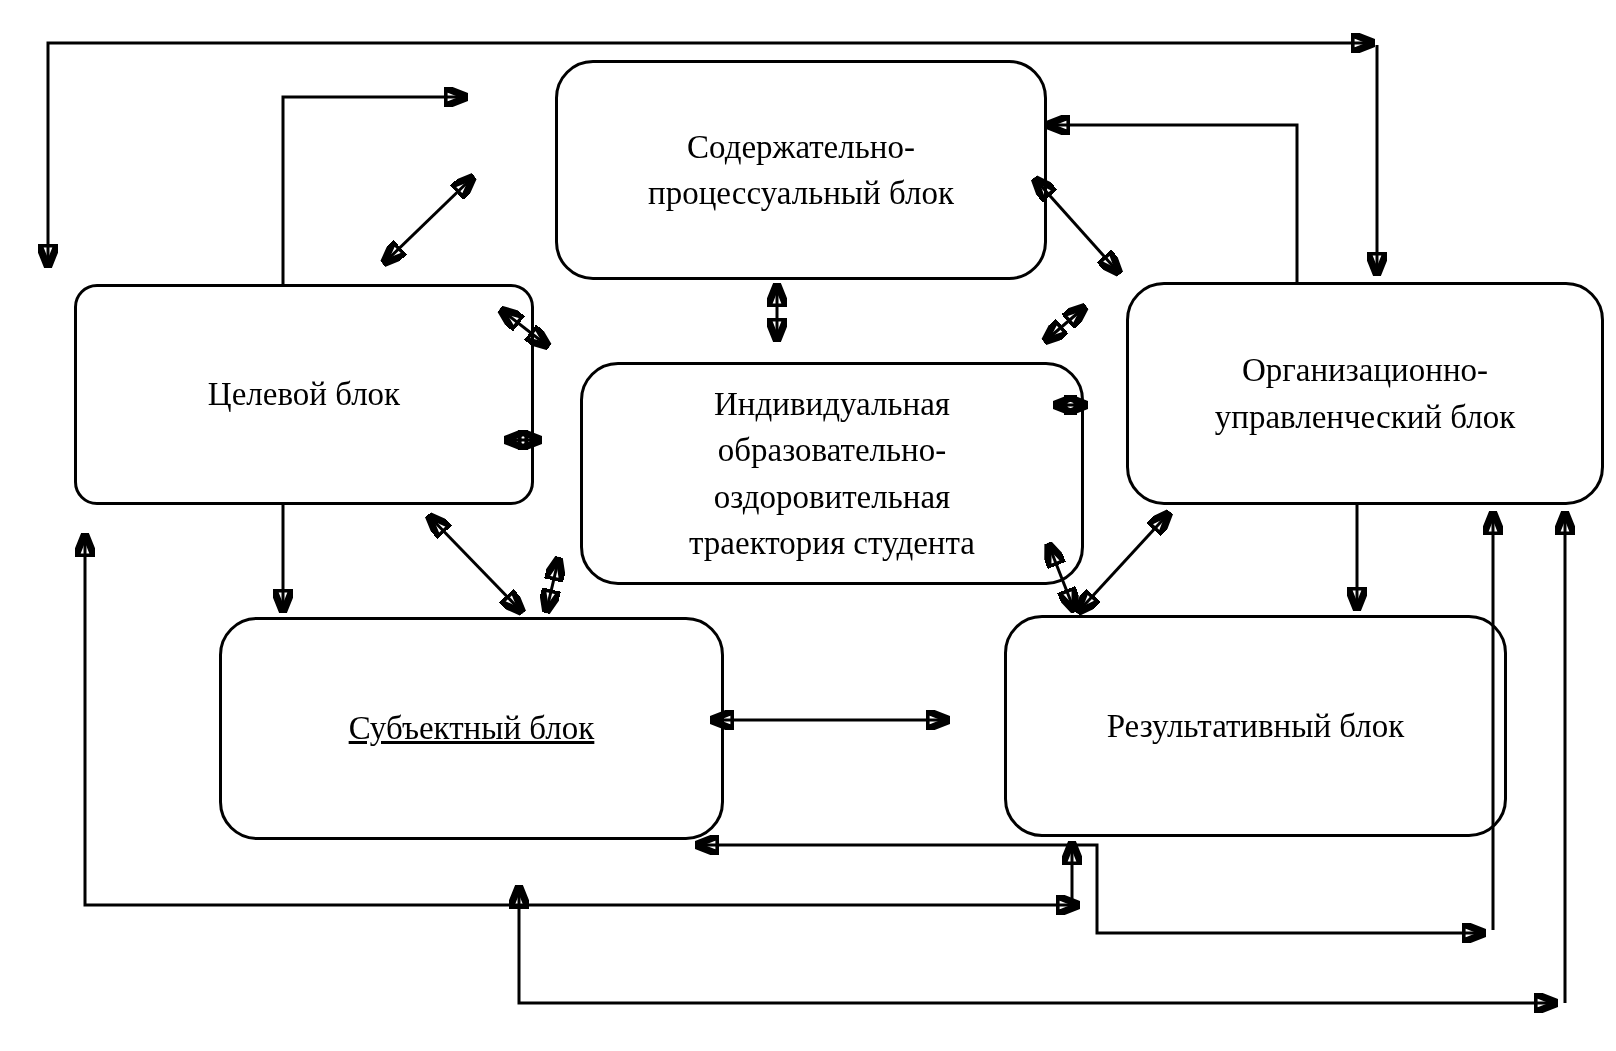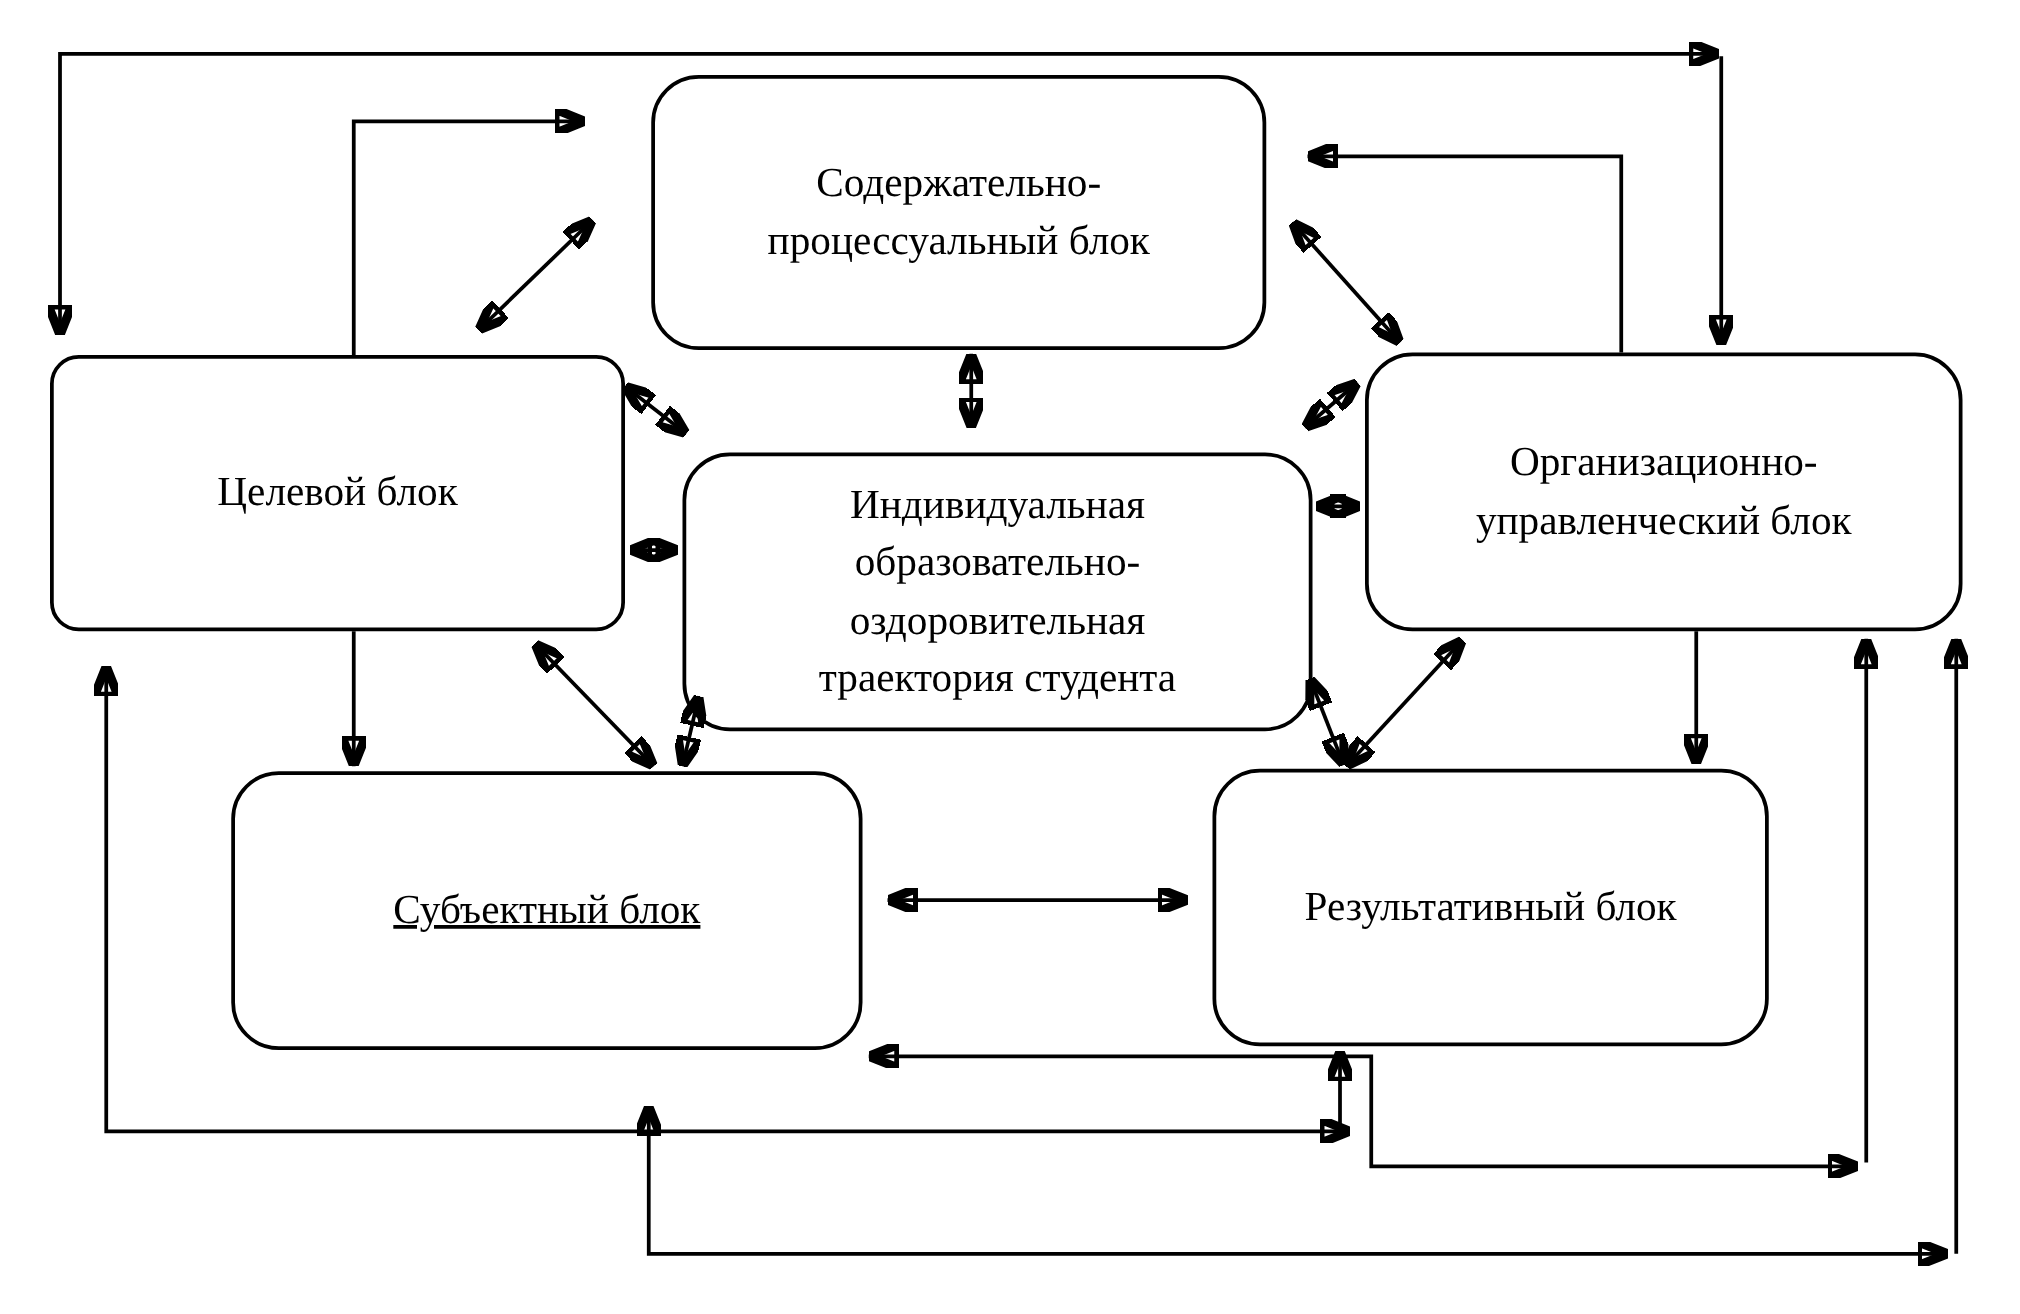--- a/index.html
+++ b/index.html
@@ -19,20 +19,21 @@
   }
   .node{
     position:absolute;
     box-sizing:border-box;
     background:#ffffff;
     border:3px solid #000000;
     border-radius:38px;
     display:flex;align-items:center;justify-content:center;
     text-align:center;
     z-index:1;
+    margin-left:34px;
   }
   .node .label{
     font-size:33px;
     line-height:1.4;
     color:#000000;
     white-space:pre-line;
     padding:0 14px;
   }
 </style>
 </head>
@@ -114,17 +115,17 @@
 
   <div class="node" style="left:1092px;top:282px;width:478px;height:223px;">
     <span class="label">Организационно-
 управленческий блок</span>
   </div>
 
   <div class="node" style="left:185px;top:617px;width:505px;height:223px;text-decoration:underline;">
     <span class="label">Субъектный блок</span>
   </div>
 
-  <div class="node" style="left:970px;top:615px;width:445px;height:222px;">
+  <div class="node" style="left:970px;top:615px;width:503px;height:222px;">
     <span class="label">Результативный блок</span>
   </div>
 
 </div>
 
 </body></html>

